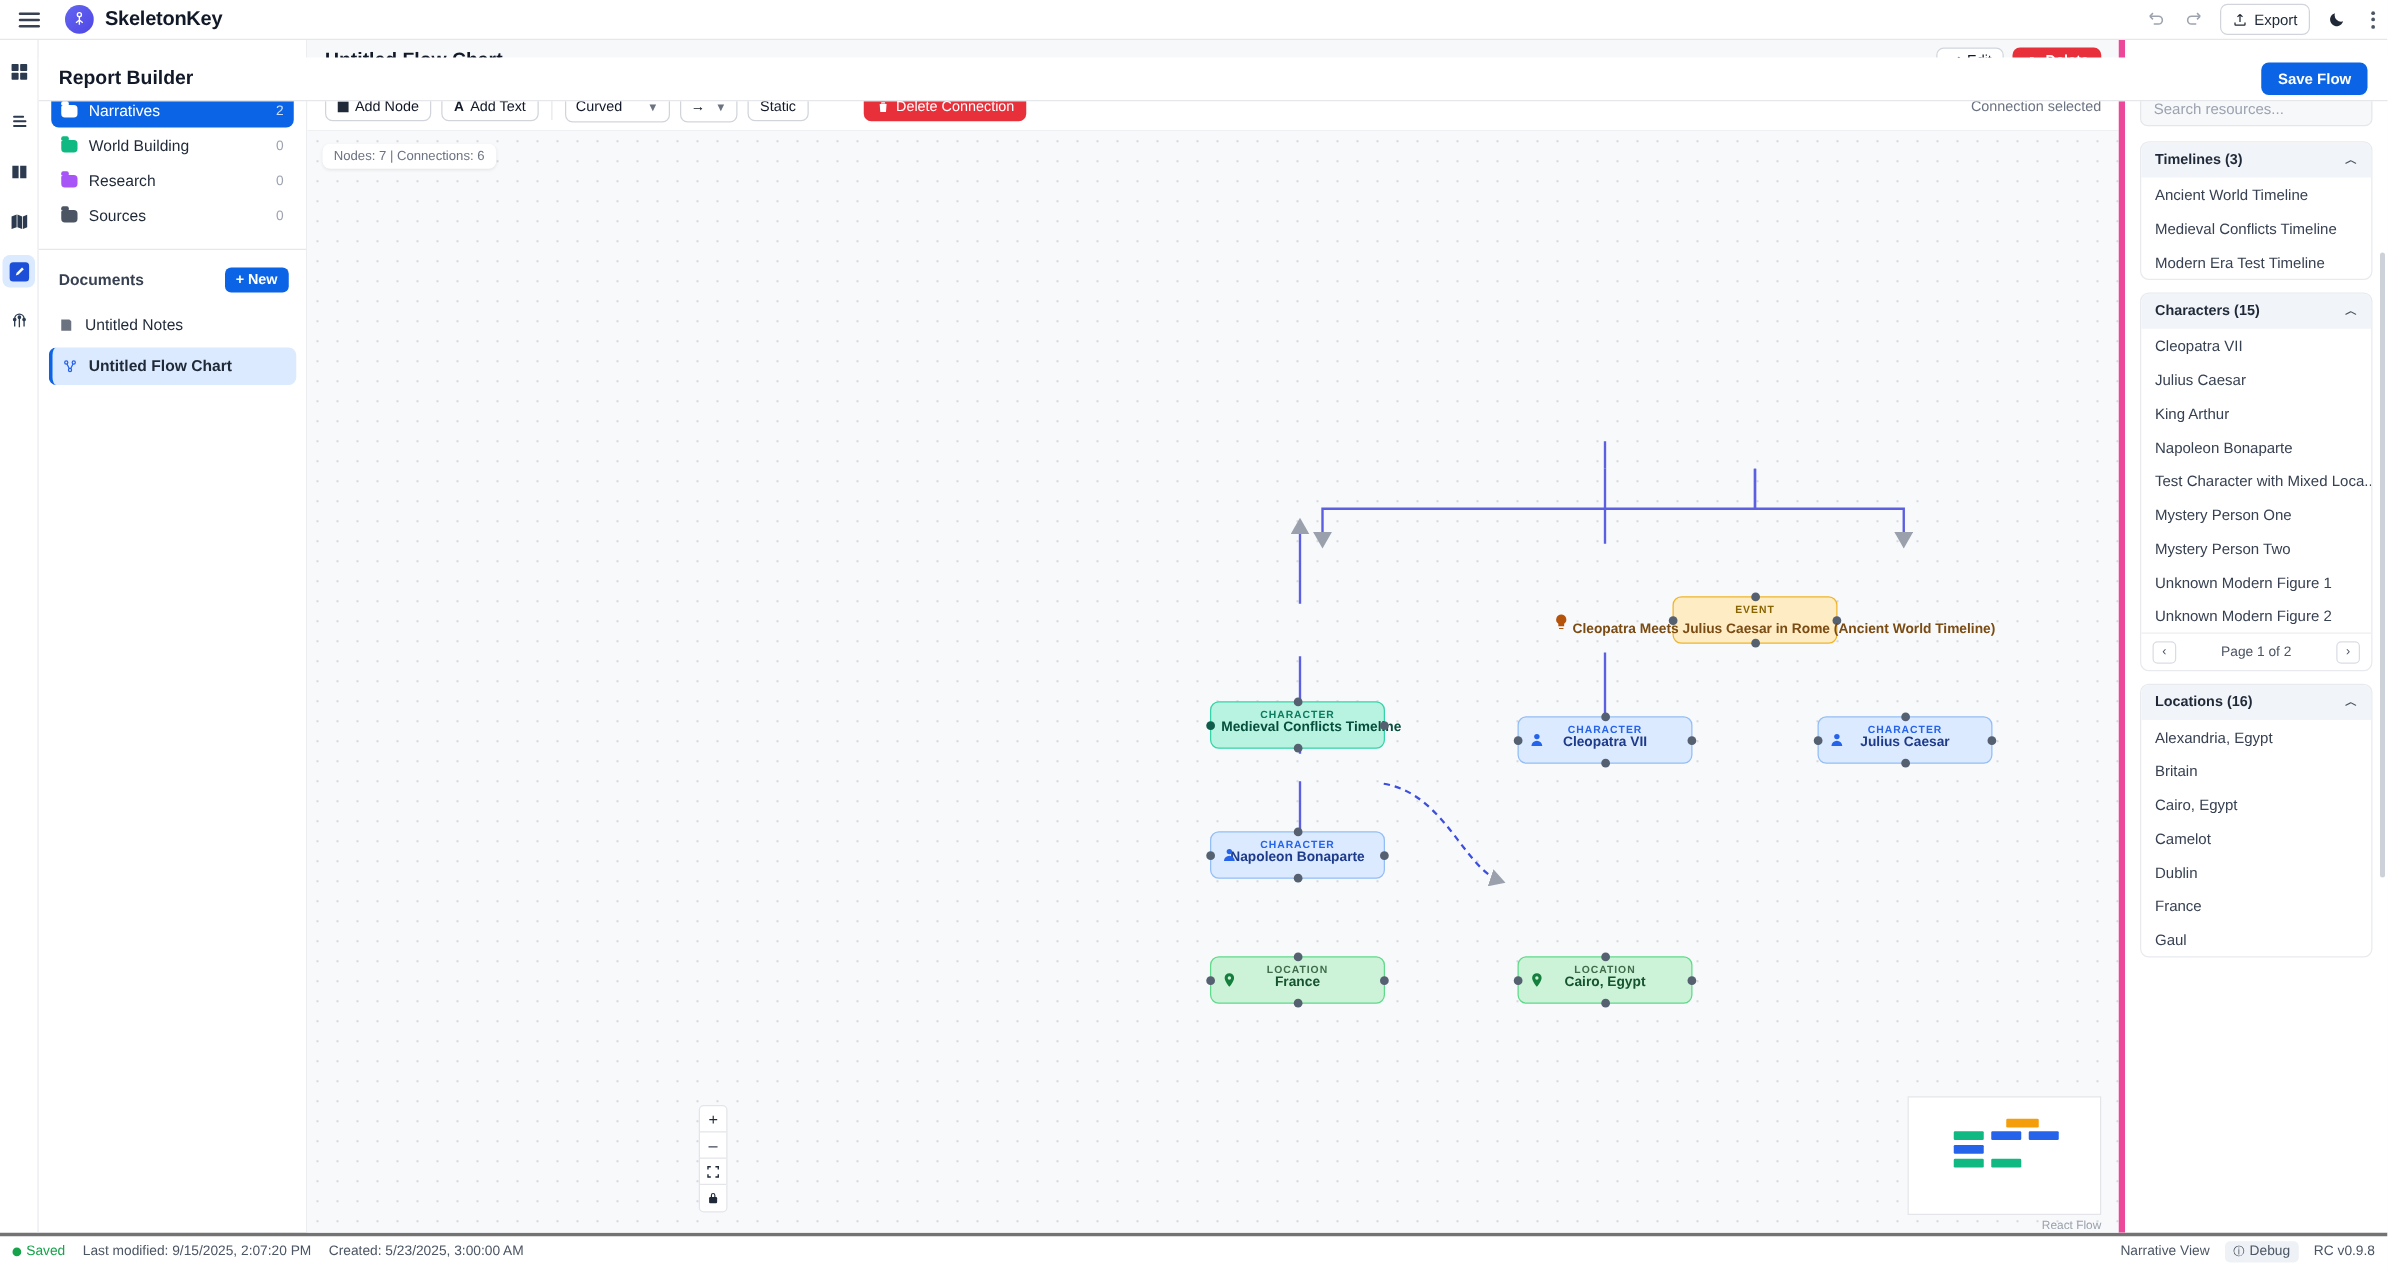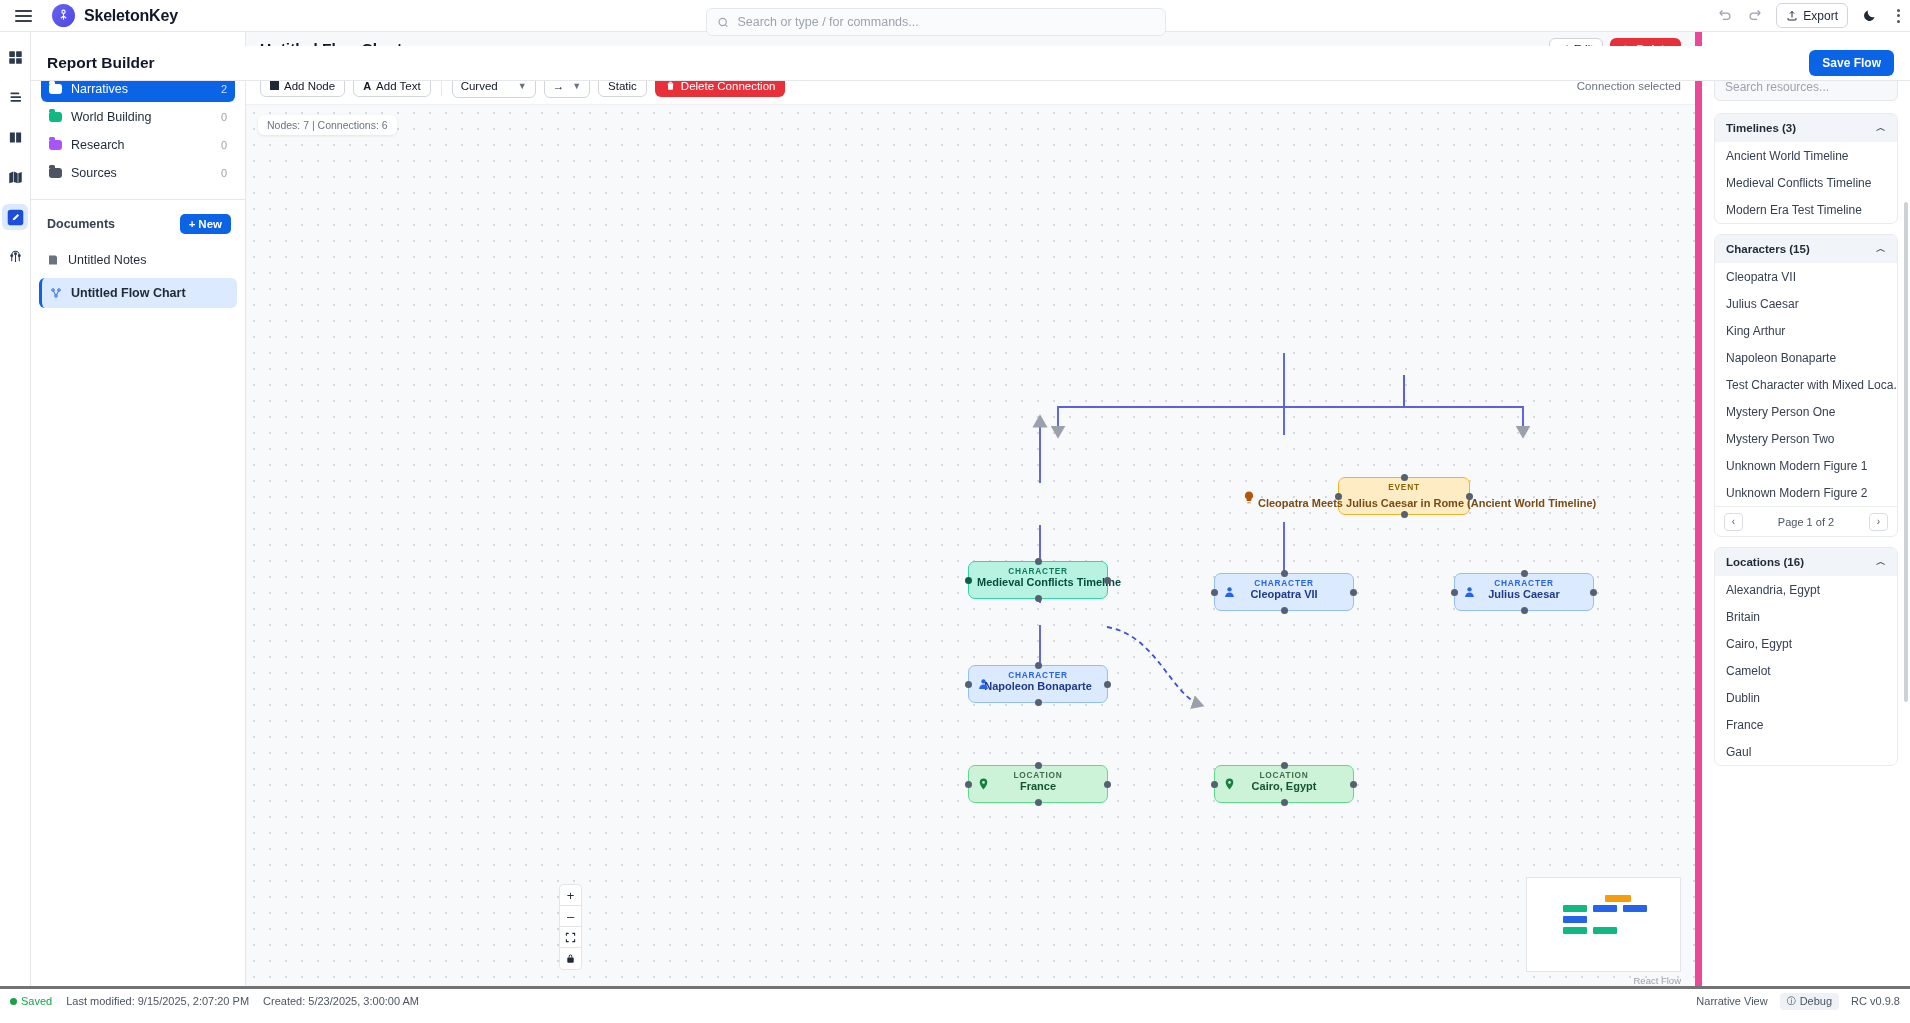--- a/index.html
+++ b/index.html
@@ -96,21 +96,21 @@
     height:38px; display:flex; align-items:center; gap:8px; padding: 0 14px;
     border-bottom:1px solid #eef0f3; background:#fff;
   }
   .tb-btn { border:1px solid #d1d5db; background:#fff; border-radius:6px; height:23px;
     font-size:11.5px; padding:0 9px; display:flex; align-items:center; gap:5px; cursor:pointer; color:#111827;}
   .tb-sep { width:1px; height:20px; background:#e5e7eb; margin:0 2px; }
   .tb-select { border:1px solid #d1d5db; background:#fff; border-radius:6px; height:24px;
     font-size:11.5px; padding:0 8px; display:flex; align-items:center; gap:20px; cursor:pointer; color:#111827;}
   .tb-select.small { gap:8px; }
   #tb-delete { background:#e8303a; color:#fff; border-radius:6px; height:23px; font-size:11.5px;
-    padding:0 10px; display:flex; align-items:center; gap:5px; cursor:pointer; font-weight:500;}
+    padding:0 10px; display:flex; align-items:center; gap:5px; cursor:pointer; font-weight:500;margin-left:36px;}
   #conn-status { margin-left:auto; font-size:11.5px; color:#6b7280; }
   #canvas {
     position:relative; flex:1; overflow:hidden;
     background-color:#f8f9fb;
     background-image: radial-gradient(#d4d7dd 1px, transparent 1px);
     background-size: 16px 16px;
   }
   #nodecount {
     position:absolute; left:12px; top:10px; background:#fff; border-radius:6px;
     font-size:10.5px; color:#6b7280; padding:4px 9px; box-shadow:0 1px 3px rgba(0,0,0,.09);
@@ -139,21 +139,21 @@
   #zoomctl { position:absolute; left:313px; bottom:16px; width:23px;
     border:1px solid #e3e5e9; border-radius:4px; overflow:hidden; background:#fff; }
   .zbtn { height:21px; display:flex; align-items:center; justify-content:center; cursor:pointer;
     border-bottom:1px solid #e3e5e9; font-size:13px; color:#1f2937; }
   .zbtn:last-child { border-bottom:none; }
   #minimap { position:absolute; right:14px; bottom:14px; width:155px; height:95px;
     background:#fff; border:1px solid #e3e5e9; }
   #rf-attr { position:absolute; right:14px; bottom:0px; font-size:9.5px; color:#9aa1ab; }
   .mm { position:absolute; height:7px; border-radius:1px; }
   
-  #rightpanel { width:215px; background:#fff; border-left:7px solid #ec4899; display:flex; flex-direction:column; position:relative;}
+  #rightpanel { width:215px; background:#fff; border-left:5px solid #ec4899; display:flex; flex-direction:column; position:relative;}
   #pr-head { font-size:14.5px; font-weight:700; padding:15px 14px 10px 14px; color:#111827; }
   #res-search { margin: 0 12px 12px 12px; height:28px; border:1px solid #e5e7eb; border-radius:6px;
     background:#f7f8fa; display:flex; align-items:center; padding: 0 10px; }
   #res-search input { border:none; outline:none; background:transparent; font-size:12px;
     width:100%; color:#374151; font-family:"Liberation Sans", sans-serif; }
   #res-search input::placeholder { color:#9ca3af; }
   .res-group { margin: 0 12px 10px 12px; border:1px solid #e8eaee; border-radius:7px; overflow:hidden; }
   .res-head { background:#f1f4f8; height:28px; display:flex; align-items:center;
     padding: 0 11px; font-size:11.5px; font-weight:600; color:#1f2937; cursor:pointer; }
   .chev { margin-left:auto; color:#4b5563; font-size:10px; }
@@ -189,27 +189,20 @@
   </div>
   <div id="brand">
     <div id="logo-dot">
       <svg width="13" height="13" viewBox="0 0 24 24" fill="none" stroke="#fff" stroke-width="2">
         <circle cx="12" cy="5" r="3"></circle>
           <path d="M12 8v12M12 13l5 4M12 13l-5 4"></path>
       </svg>
     </div>
     <span id="brand-name">SkeletonKey</span>
   </div>
-  <div id="search-wrap">
-    <svg width="13" height="13" viewBox="0 0 24 24" fill="none" stroke="#9ca3af" stroke-width="2.2">
-      <circle cx="11" cy="11" r="7"></circle>
-        <path d="M20 20l-3.5-3.5"></path>
-    </svg>
-    <input id="search-input" placeholder="Search or type / for commands..." style="">
-  </div>
   <div id="top-right">
     <div class="icon-btn">
       <svg width="15" height="15" viewBox="0 0 24 24" fill="none" stroke="currentColor" stroke-width="2">
         <path d="M3 8h11a5 5 0 0 1 0 10H8"></path>
           <path d="M3 8l4-4M3 8l4 4"></path>
       </svg>
     </div>
     <div class="icon-btn">
       <svg width="15" height="15" viewBox="0 0 24 24" fill="none" stroke="currentColor" stroke-width="2">
         <path d="M21 8H10a5 5 0 0 0 0 10h6"></path>

